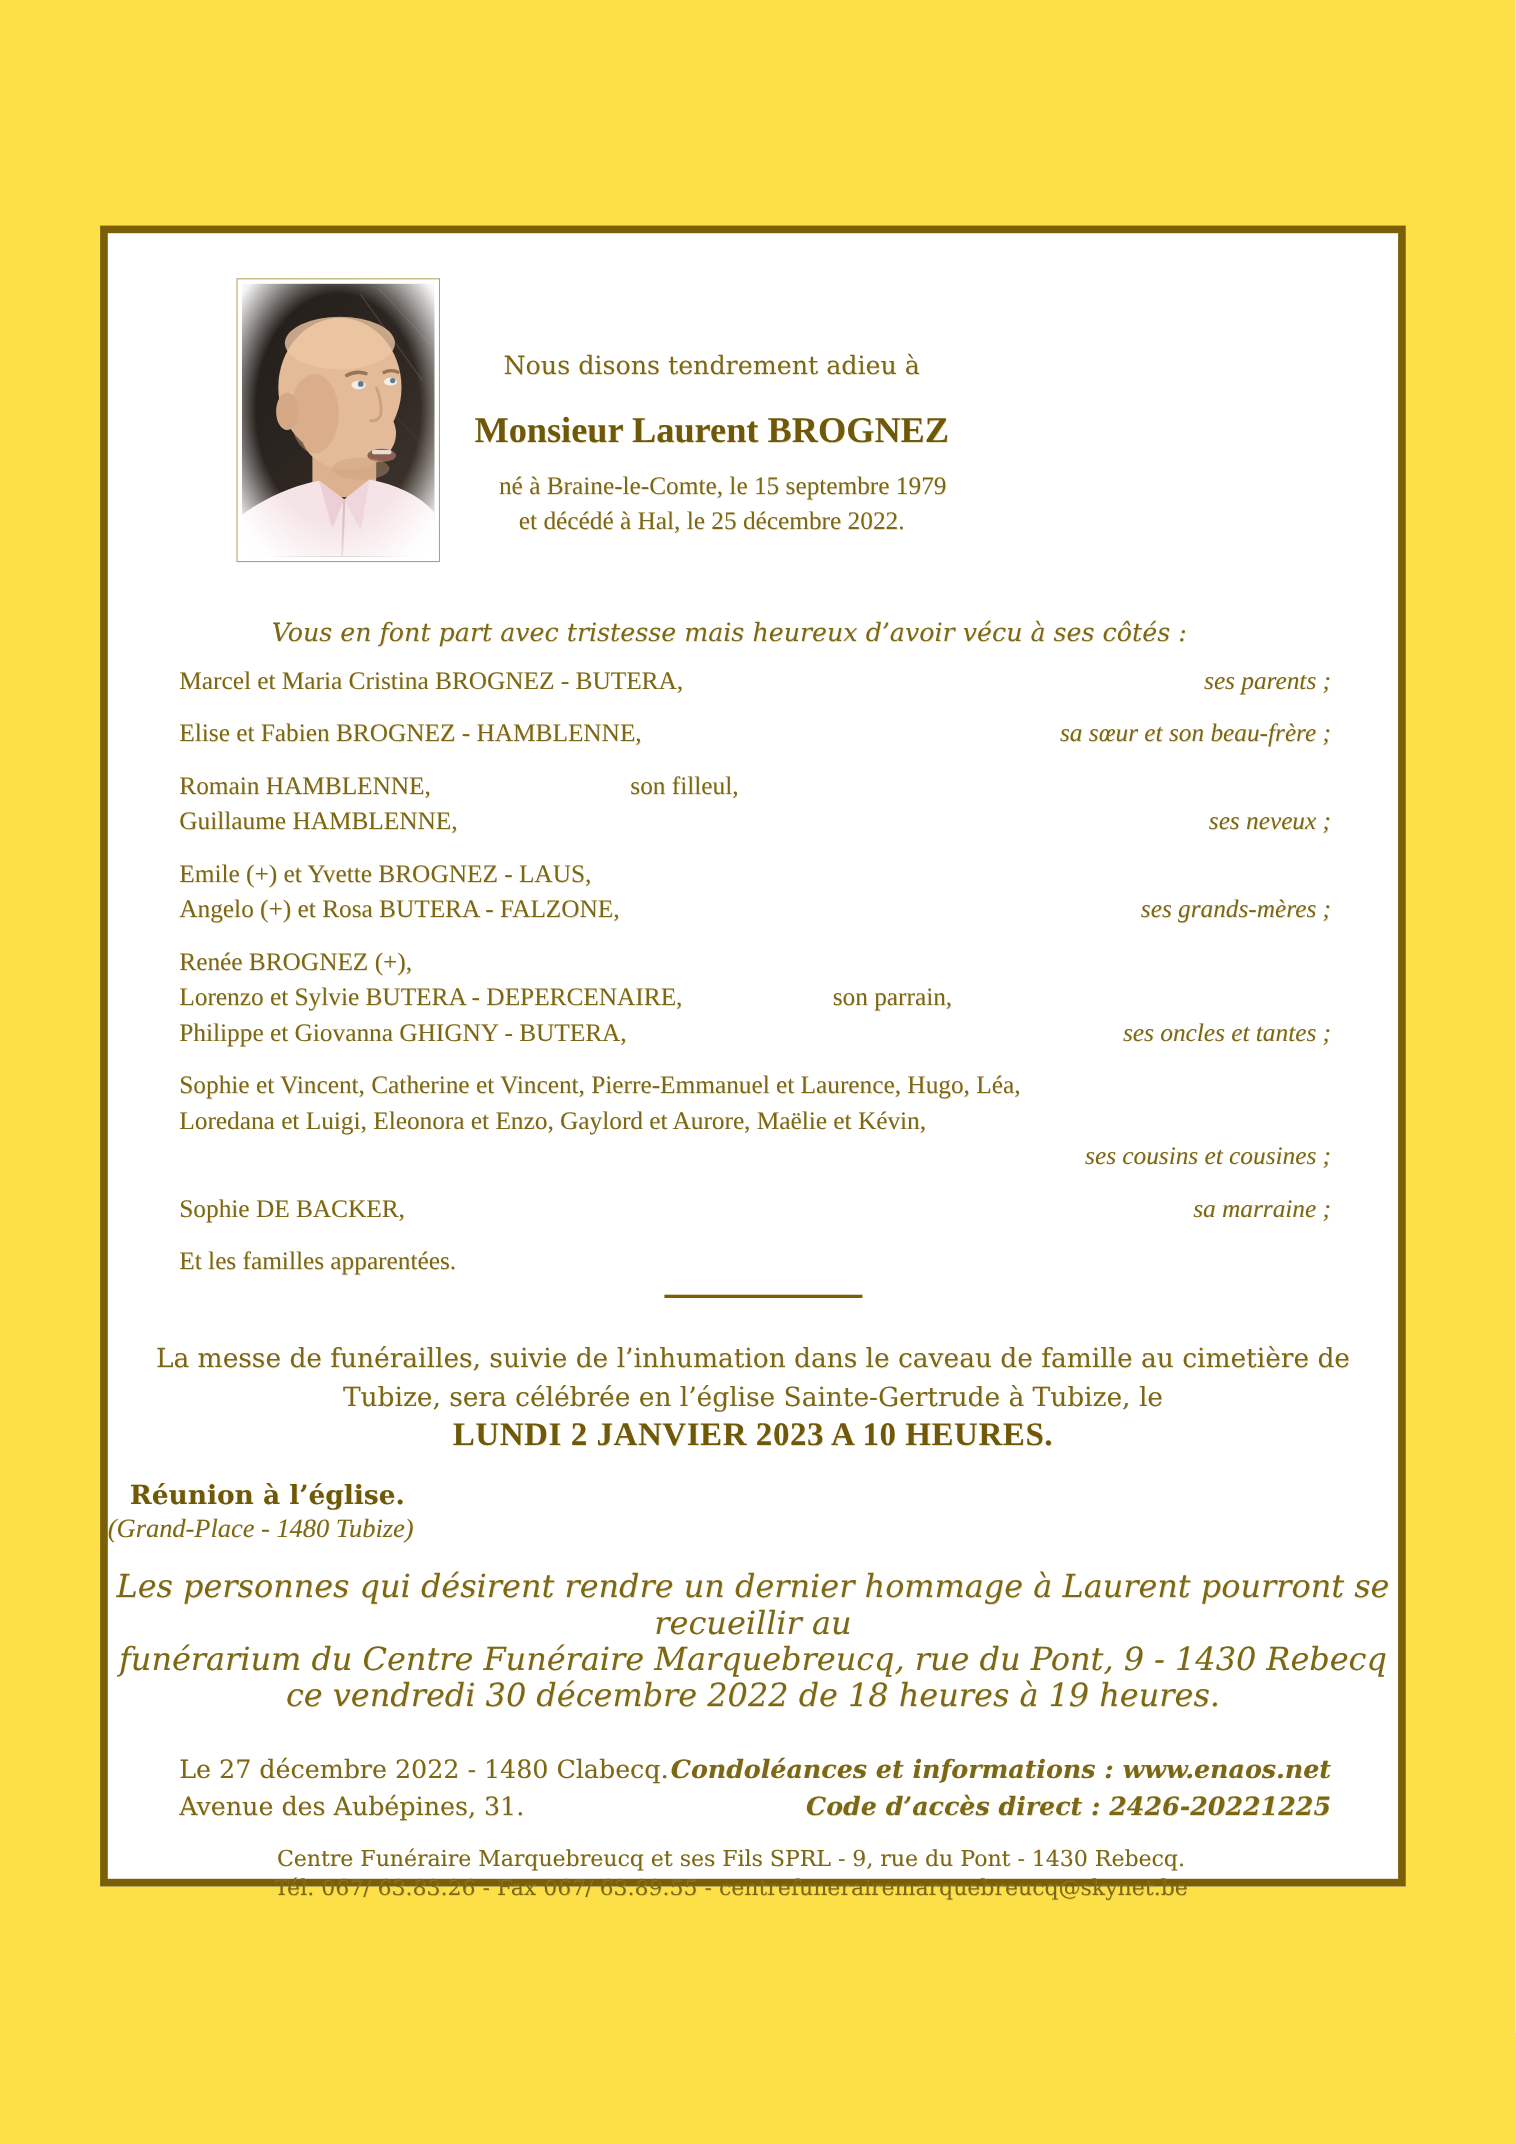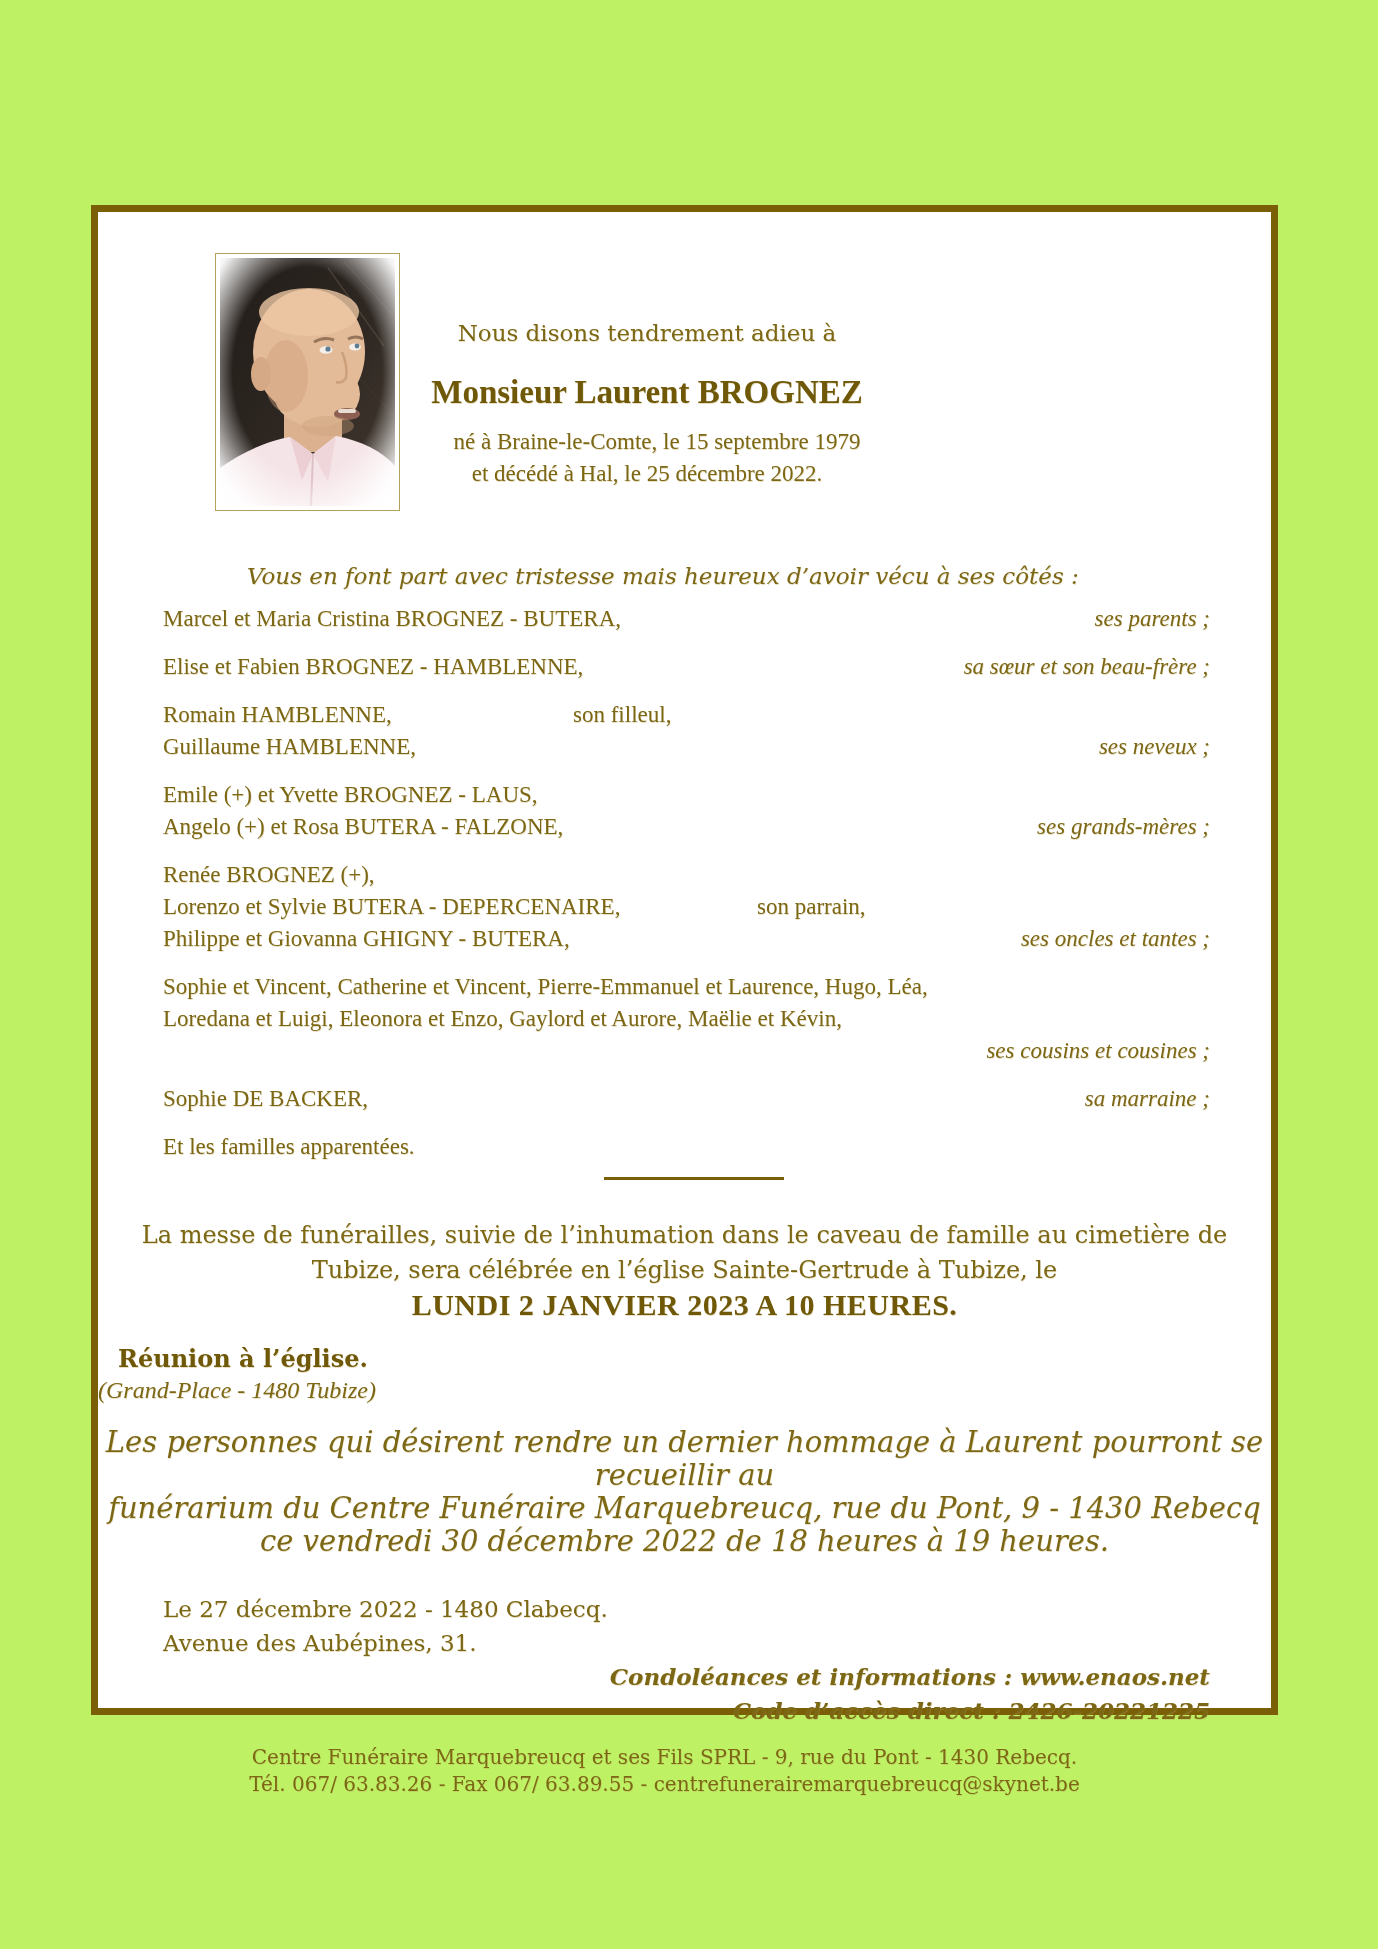--- a/index.html
+++ b/index.html
@@ -1,16 +1,16 @@
 <!DOCTYPE html>
 <html><head>
 <meta charset="utf-8">
 <style>
   html,body{margin:0;padding:0;background:#ffffff;}
-  .page{position:relative;width:1378px;height:1949px;background:#bef264;overflow:hidden;
+  .page{position:relative;width:1378px;height:1949px;background:#fde047;overflow:hidden;
         font-family:"Liberation Serif", serif;}
   .card{position:absolute;left:91px;top:205px;width:1187px;height:1510px;
         box-sizing:border-box;border:7px solid #7b5f07;background:#fff;}
   .gold{color:#7c6715;text-shadow:0.6px 0.6px 0.5px rgba(185,163,90,0.35);}
   .dark-gold{color:#6f5808;text-shadow:0.6px 0.6px 0.5px rgba(185,163,90,0.35);}
 
   
   .header{position:relative;height:295px;}
   .photo-frame{position:absolute;left:117px;top:41px;width:183px;height:256px;
                border:1px solid #b3a25a;background:#fff;overflow:hidden;}
@@ -41,21 +41,21 @@
             font-size:30px;font-weight:bold;letter-spacing:0.5px;}
   .meeting{margin-top:22px;text-align:left;font-family:"DejaVu Serif", serif;
            font-size:24px;font-weight:bold;padding-left:20px;}
   .meeting-place{margin-top:4px;text-align:left;font-style:italic;font-size:24px;}
 
   .visitation{margin-top:22px;text-align:center;font-style:italic;
               font-family:"DejaVu Serif", serif;font-size:29px;line-height:33px;}
 
   
   .columns{margin:34px 61px 0 65px;display:flex;justify-content:space-between;
-           font-family:"DejaVu Serif", serif;font-size:23px;line-height:34px;flex-direction:column;}
+           font-family:"DejaVu Serif", serif;font-size:23px;line-height:34px;}
   .col-right{text-align:right;font-weight:bold;font-style:italic;}
 
   .footer{margin:16px 40px 0 0;text-align:center;font-family:"DejaVu Serif", serif;
           font-size:20px;line-height:27px;}
 </style>
 </head>
 <body>
 
 <div class="page">
   <div class="card">

